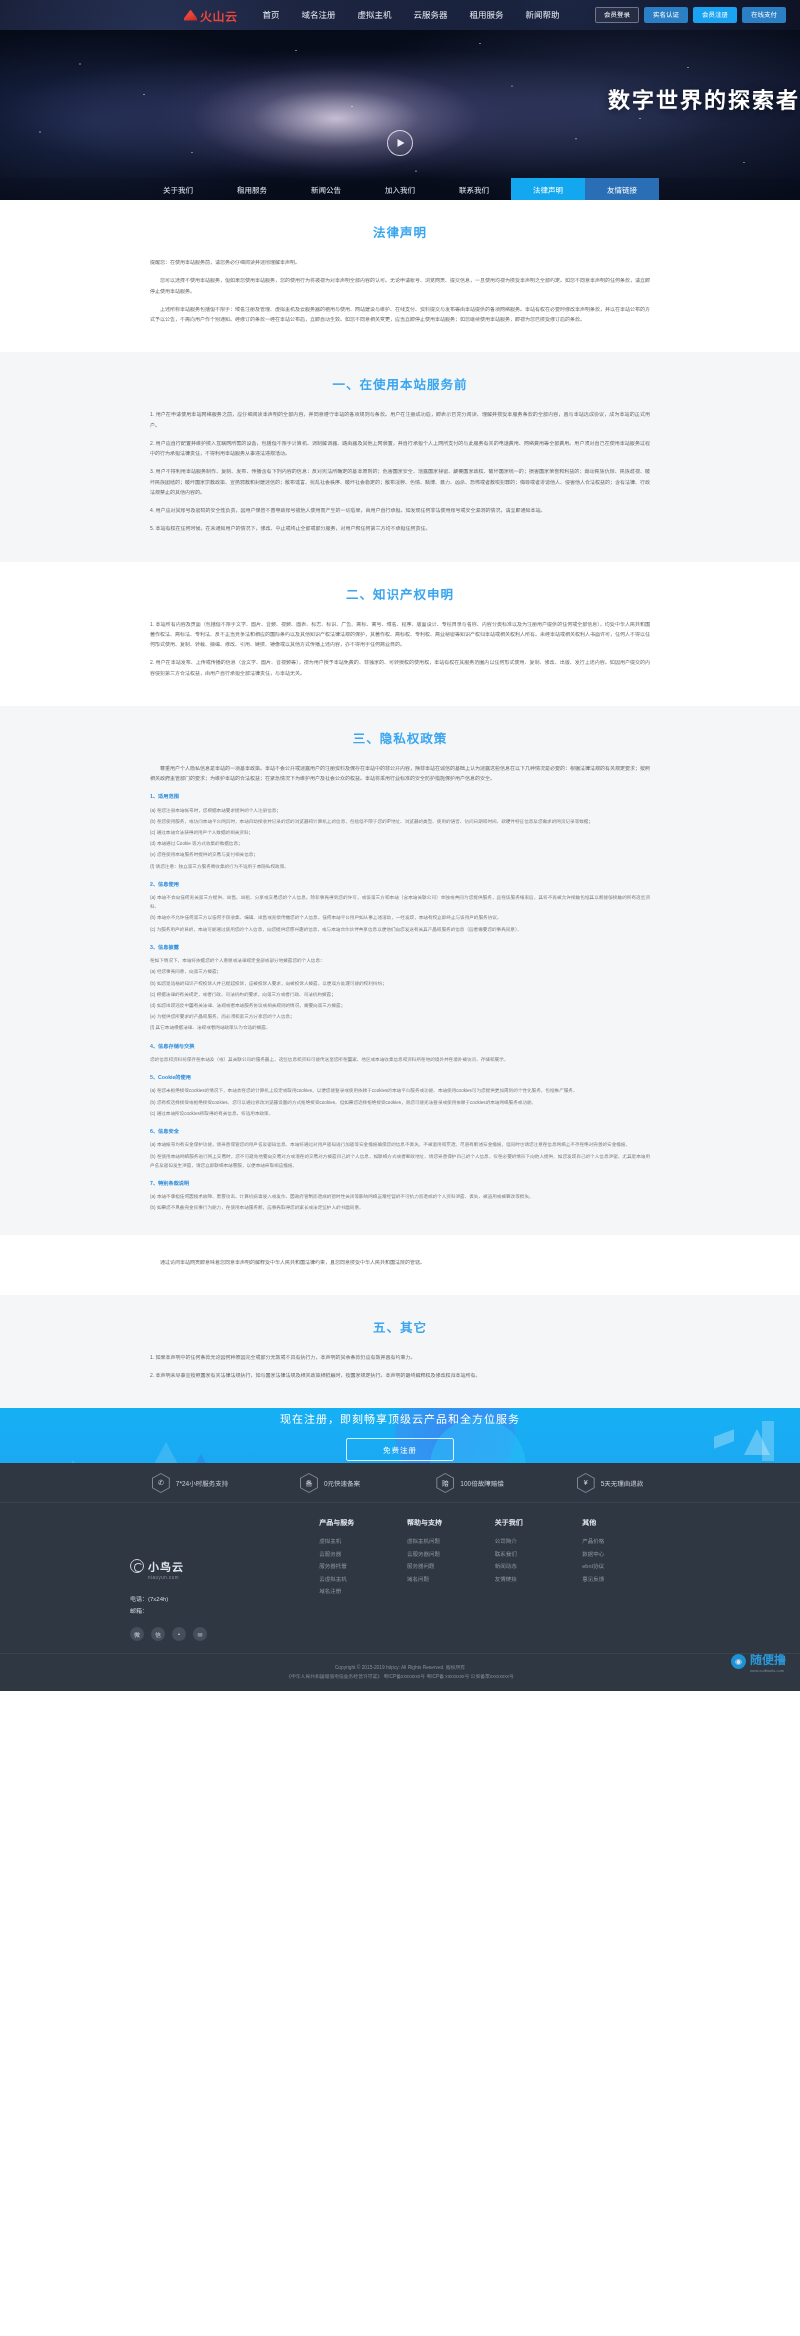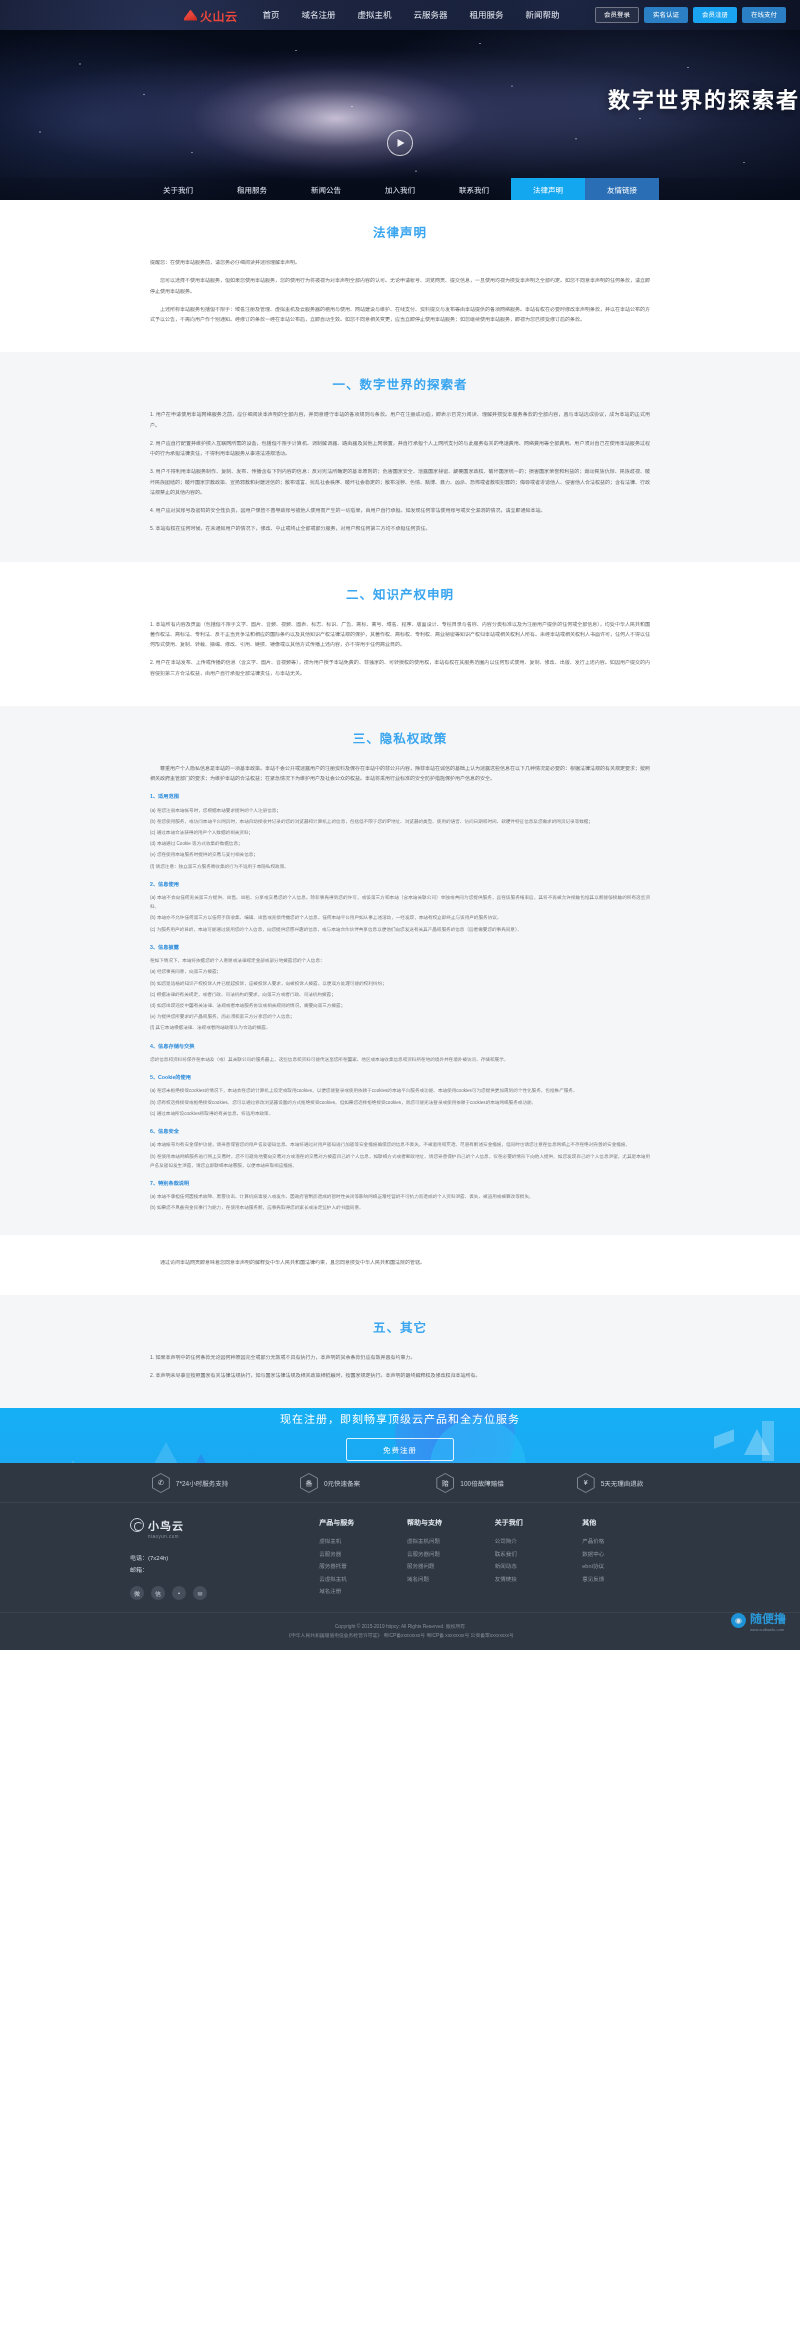--- a/index.html
+++ b/index.html
@@ -289,21 +289,21 @@
 
   
   .footer {
     background: #2f3742;
     padding: 14px 0 0;
   }
   .footer-inner {
     width: 540px; margin: 0 auto;
     display: flex;
   }
-  .f-brand { width: 190px; }
+  .f-brand { width: 190px; margin-top: 41px; }
   .f-logo { display: flex; align-items: center; gap: 4px; }
   .f-logo-circle {
     width: 14px; height: 14px; border-radius: 50%;
     border: 1px solid #cdd4dd;
     position: relative;
   }
   .f-logo-circle::after{
     content:"";
     position:absolute; left:3px; top:3px;
     width:7px;height:7px;border-radius:50%;
@@ -412,21 +412,21 @@
   <div class="wrap">
     <div class="sec-title">法律声明</div>
     <p class="body noind">提醒您：在使用本站服务前，请您务必仔细阅读并透彻理解本声明。</p>
     <p class="body">您可以选择不使用本站服务，但如果您使用本站服务，您的使用行为将被视为对本声明全部内容的认可。无论申请帐号、浏览网页、提交信息，一旦使用均视为接受本声明之全部约定。如您不同意本声明的任何条款，请立即停止使用本站服务。</p>
     <p class="body">上述所称本站服务包括但不限于：域名注册及管理、虚拟主机及云服务器的租用与使用、网站建设与维护、在线支付、资料提交与发布等由本站提供的各项网络服务。本站有权在必要时修改本声明条款，并以在本站公布的方式予以公告，不再向用户作个别通知。经修订的条款一经在本站公布后，立即自动生效。如您不同意相关变更，应当立即停止使用本站服务；如您继续使用本站服务，即视为您已接受修订后的条款。</p>
   </div>
 </div>
 
 <div class="section alt">
   <div class="wrap">
-    <div class="sec-title">一、数字世界的探索者</div>
+    <div class="sec-title">一、在使用本站服务前</div>
     <p class="body noind">1. 用户在申请使用本站网络服务之前，应仔细阅读本声明的全部内容，并同意遵守本站的各项规则与条款。用户在注册成功后，即表示已充分阅读、理解并接受本服务条款的全部内容，且与本站达成协议，成为本站的正式用户。</p>
     <p class="body noind">2. 用户应自行配置并维护接入互联网所需的设备，包括但不限于计算机、调制解调器、路由器及其他上网装置，并自行承担个人上网所支付的与此服务有关的电话费用、网络费用等全部费用。用户须对自己在使用本站服务过程中的行为承担法律责任，不得利用本站服务从事违法违规活动。</p>
     <p class="body noind">3. 用户不得利用本站服务制作、复制、发布、传播含有下列内容的信息：反对宪法所确定的基本原则的；危害国家安全、泄露国家秘密、颠覆国家政权、破坏国家统一的；损害国家荣誉和利益的；煽动民族仇恨、民族歧视、破坏民族团结的；破坏国家宗教政策、宣扬邪教和封建迷信的；散布谣言、扰乱社会秩序、破坏社会稳定的；散布淫秽、色情、赌博、暴力、凶杀、恐怖或者教唆犯罪的；侮辱或者诽谤他人、侵害他人合法权益的；含有法律、行政法规禁止的其他内容的。</p>
     <p class="body noind">4. 用户应对其账号及密码的安全性负责，因用户保管不善导致账号被他人使用而产生的一切后果，由用户自行承担。如发现任何非法使用账号或安全漏洞的情况，请立即通知本站。</p>
     <p class="body noind">5. 本站有权在任何时候，在未通知用户的情况下，修改、中止或终止全部或部分服务，对用户和任何第三方均不承担任何责任。</p>
   </div>
 </div>
 
 <div class="section">
   <div class="wrap">

